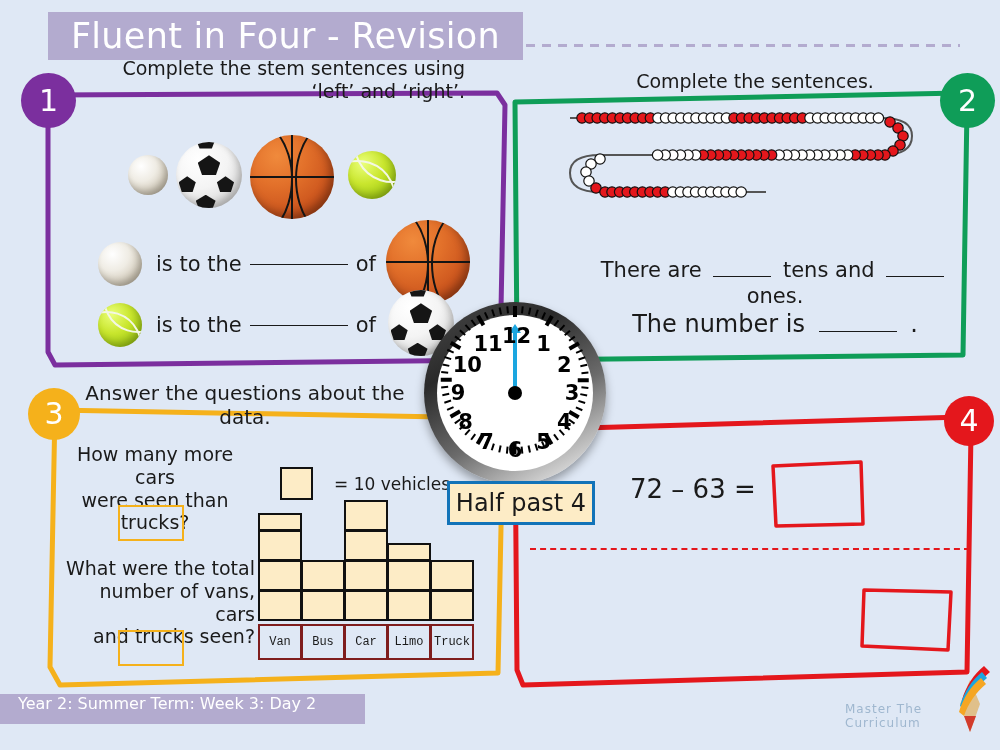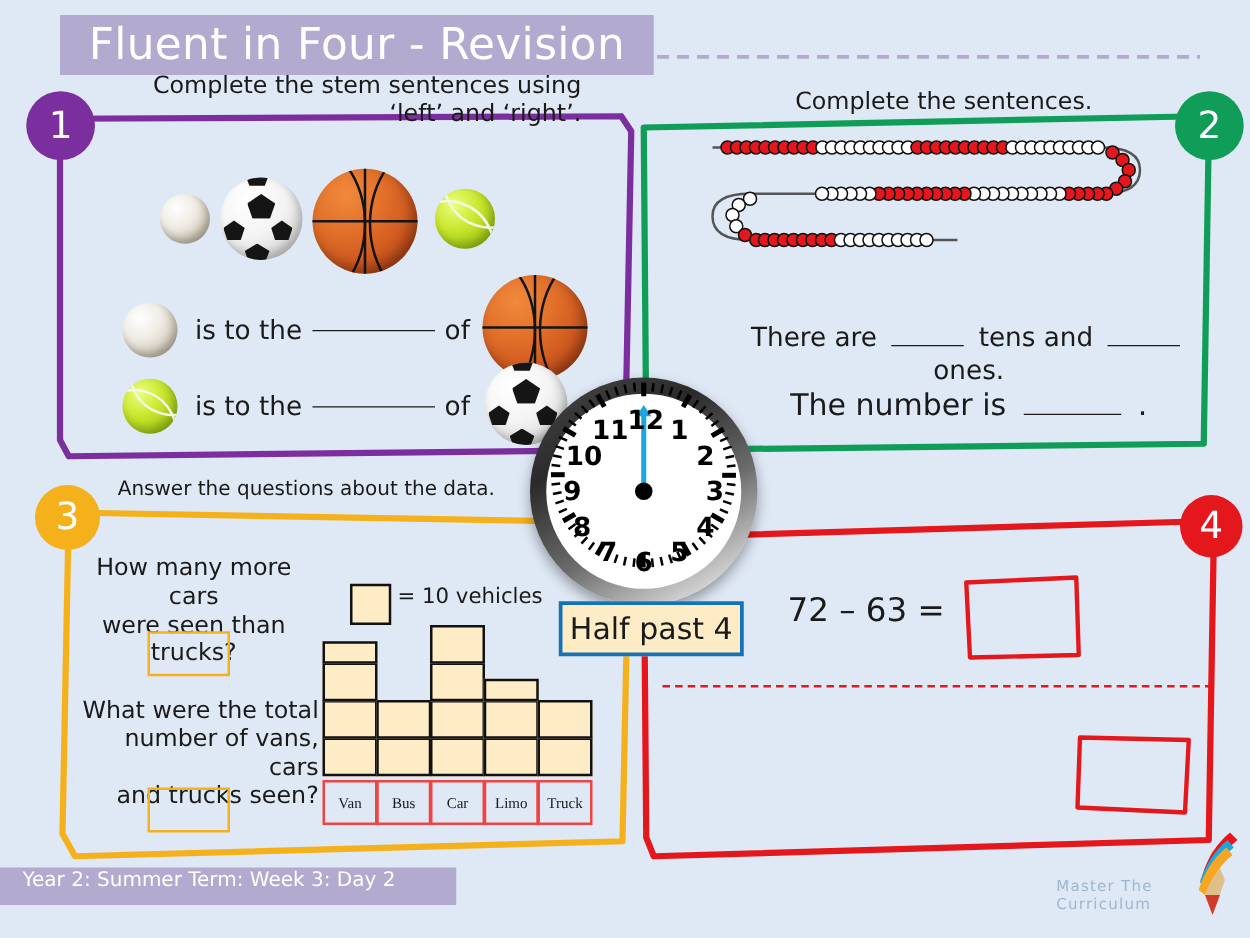--- a/index.html
+++ b/index.html
@@ -107,37 +107,37 @@
   .stemrow .words{font-size:21px;font-family:"DejaVu Sans", sans-serif;}
   .blankline{display:inline-block;border-bottom:1.8px solid #1a1a1a;height:1px;}
 
   
   #p2-prompt{left:600px;top:70px;width:310px;}
   #beadstring{left:560px;top:108px;}
   #p2-s1{left:580px;top:258px;width:390px;font-size:21px;text-align:center;}
   #p2-s2{left:580px;top:310px;width:390px;font-size:24px;text-align:center;}
 
   
-  #p3-prompt{left:70px;top:381px;width:350px;font-size:16px;}
+  #p3-prompt{left:70px;top:381px;width:350px;font-size:20px;}
   #p3-q1{left:55px;top:443px;width:200px;font-size:19px;text-align:center;line-height:1.2;}
   #p3-q2{left:55px;top:557px;width:200px;font-size:19px;text-align:center;line-height:1.2;}
   .ansbox-y{border:2px solid #f5b11b;background:transparent;}
   #p3-box1{left:118px;top:505px;width:62px;height:32px;}
   #p3-box2{left:118px;top:630px;width:62px;height:32px;}
 
-  #p3-key{left:280px;top:467px;display:flex;gap:5px;}
+  #p3-key{left:280px;top:467px;display:flex;align-items:center;gap:21px;}
   .keysq{width:29px;height:29px;background:#fdecc6;border:2px solid #111;}
   #p3-key .keytxt{font-size:17px;}
 
   
   #picto{left:258px;top:500px;}
   .pcell{position:absolute;background:#fdecc6;border:2px solid #111;}
-  .pcat{position:absolute;background:transparent;border:2px solid #ef4444;
+  .pcat{position:absolute;background:transparent;border:2px solid #7f1d1d;
         display:flex;align-items:center;justify-content:center;
-        font-size:12px;color:#1a1a1a;font-family:Liberation Serif, serif;}
+        font-size:12px;color:#1a1a1a;font-family:Liberation Mono, monospace;}
 
   
   #p4-q1{left:630px;top:474px;font-size:26px;}
   #p4-dash{left:530px;top:548px;width:440px;height:0;
            border-top:2.5px dashed #e4171c;}
   #p4-q2{left:600px;top:575px;width:240px;font-size:24px;text-align:center;line-height:1.3;}
   .redbox{position:absolute;}
 
   
   #clock-wrap{left:424px;top:302px;width:182px;height:182px;}

